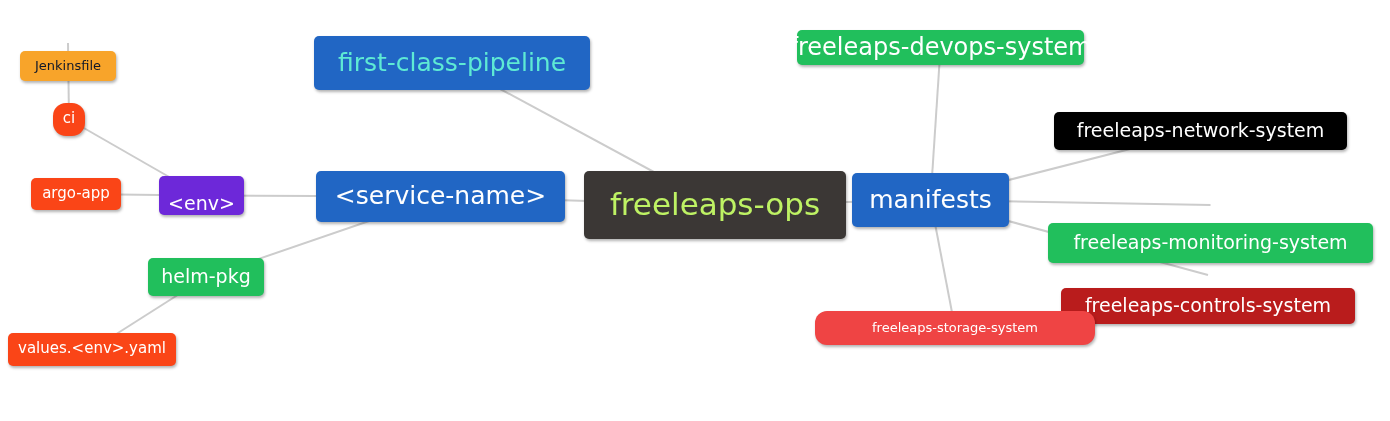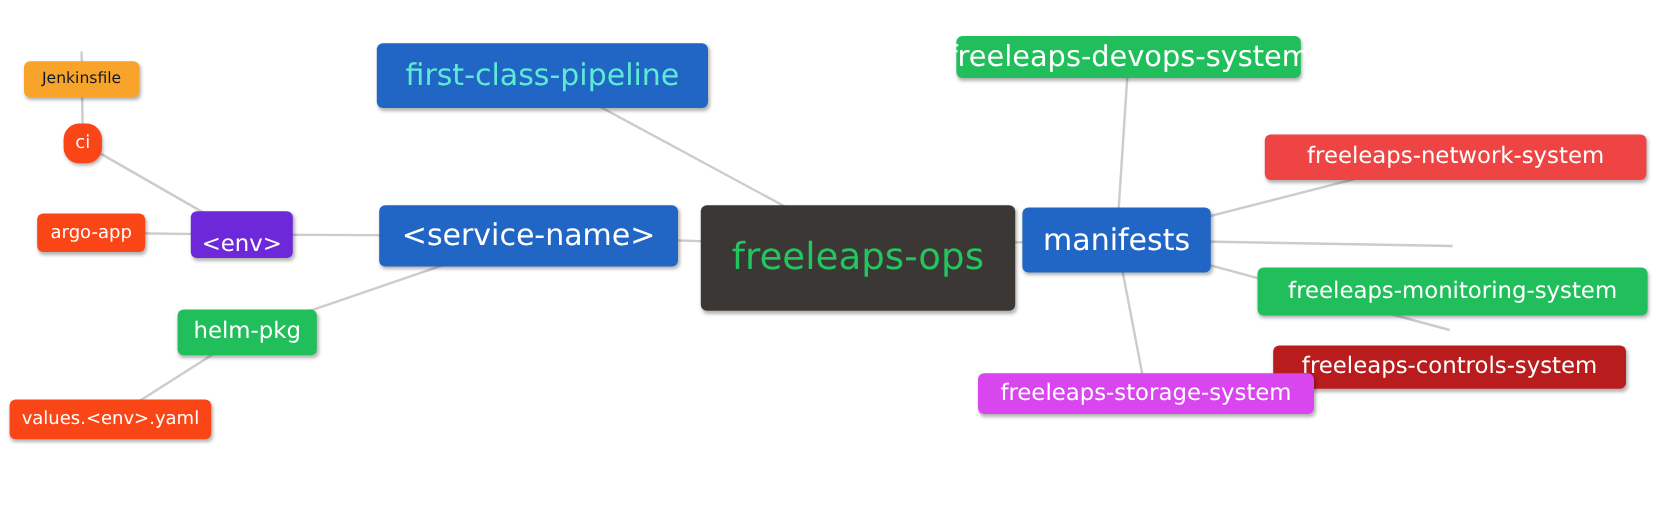--- a/index.html
+++ b/index.html
@@ -54,21 +54,21 @@
       <line x1="440.5" y1="196.5" x2="715" y2="205" stroke="#cccccc" stroke-width="2"></line>
       <line x1="452" y1="63" x2="715" y2="205" stroke="#cccccc" stroke-width="2"></line>
       <line x1="715" y1="205" x2="930.5" y2="200" stroke="#cccccc" stroke-width="2"></line>
       <line x1="930.5" y1="200" x2="940.5" y2="47.5" stroke="#cccccc" stroke-width="2"></line>
       <line x1="930.5" y1="200" x2="1200.5" y2="131" stroke="#cccccc" stroke-width="2"></line>
       <line x1="930.5" y1="200" x2="1210.5" y2="205" stroke="#cccccc" stroke-width="2"></line>
       <line x1="930.5" y1="200" x2="1208" y2="275" stroke="#cccccc" stroke-width="2"></line>
       <line x1="930.5" y1="200" x2="955" y2="328" stroke="#cccccc" stroke-width="2"></line>
     </svg>
   <div id="nodes">
-      <div class="node" style="left: 584px; top: 171px; width: 262px; height: 88px; background: rgb(59, 55, 53); font-size: 31px; color: #22c55e;">
+      <div class="node" style="left: 584px; top: 171px; width: 262px; height: 68px; background: rgb(59, 55, 53); font-size: 31px; color: #bef264;">
         <span>freeleaps-ops</span>
       </div>
       <div class="node" style="left: 314px; top: 36px; width: 276px; height: 54px; background: rgb(33, 102, 196); font-size: 25px; color: #5eead4;">
         <span>first-class-pipeline</span>
       </div>
       <div class="node" style="left: 316px; top: 171px; width: 249px; height: 51px; background: rgb(33, 102, 196); font-size: 25px; color: rgb(255, 255, 255);">
         <span>&lt;service-name&gt;</span>
       </div>
       <div class="node" style="left: 852px; top: 173px; width: 157px; height: 54px; background: rgb(33, 102, 196); font-size: 25px; color: rgb(255, 255, 255);">
         <span>manifests</span>
@@ -87,26 +87,26 @@
       </div>
       <div class="node" style="left: 8px; top: 333px; width: 168px; height: 33px; background: rgb(250, 69, 23); font-size: 15px; color: rgb(255, 255, 255);">
         <span>values.&lt;env&gt;.yaml</span>
       </div>
       <div class="node" style="left: 20px; top: 28px; width: 96px; height: 30px; background: rgb(248, 164, 42); font-size: 13px; color: #0f172a; margin-top: 23px;">
         <span>Jenkinsfile</span>
       </div>
       <div class="node" style="left: 797px; top: 30px; width: 287px; height: 35px; background: rgb(33, 191, 92); font-size: 24px; color: rgb(255, 255, 255);">
         <span>freeleaps-devops-system</span>
       </div>
-      <div class="node" style="left: 1054px; top: 112px; width: 318px; height: 38px; background: #ef4444; font-size: 19px; color: rgb(255, 255, 255);">
+      <div class="node" style="left: 1054px; top: 112px; width: 293px; height: 38px; background: #000000; font-size: 19px; color: rgb(255, 255, 255);">
         <span>freeleaps-network-system</span>
       </div>
       <div class="node" style="left: 1048px; top: 185px; width: 325px; height: 40px; background: rgb(33, 191, 92); font-size: 19px; color: rgb(255, 255, 255); margin-top: 38px;">
         <span>freeleaps-monitoring-system</span>
       </div>
       <div class="node" style="left: 1061px; top: 257px; width: 294px; height: 36px; background: #b91c1c; font-size: 19px; color: rgb(255, 255, 255); margin-top: 31px;">
         <span>freeleaps-controls-system</span>
       </div>
-      <div class="node" style="left: 815px; top: 311px; width: 280px; height: 34px; background: #d946ef; font-size: 19px; color: rgb(255, 255, 255);">
+      <div class="node" style="left: 815px; top: 311px; width: 280px; height: 34px; background: #ef4444; font-size: 13px; color: rgb(255, 255, 255); border-radius: 12px;">
         <span>freeleaps-storage-system</span>
       </div>
     </div>
 </div>
 
 </body></html>

